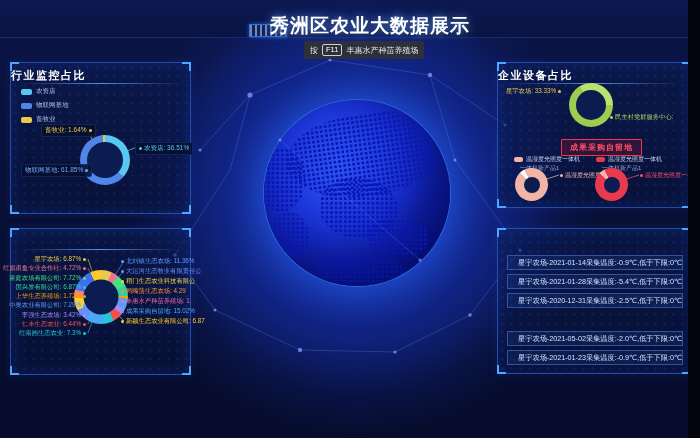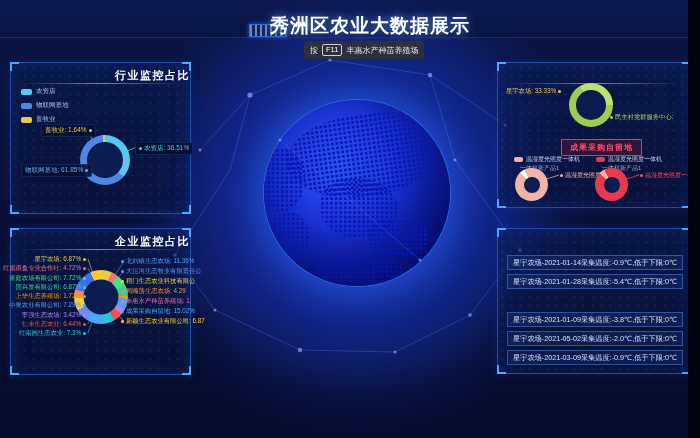--- a/index.html
+++ b/index.html
@@ -42,21 +42,21 @@
       radial-gradient(rgba(90,140,255,.10) 1px, transparent 1.2px),
       linear-gradient(rgba(10,26,78,.55), rgba(8,18,58,.55));
     background-size:9px 9px, 100% 100%;
     box-shadow:inset 0 0 18px rgba(20,60,160,.35), 0 0 8px rgba(20,60,180,.25);}
   .panel::before,.panel::after,.pin::before,.pin::after{content:"";position:absolute;width:7px;height:7px;border:2px solid #4da6ff;}
   .panel::before{left:-1px;top:-1px;border-right:0;border-bottom:0;}
   .panel::after{right:-1px;top:-1px;border-left:0;border-bottom:0;}
   .pin::before{left:-1px;bottom:-1px;border-right:0;border-top:0;}
   .pin::after{right:-1px;bottom:-1px;border-left:0;border-top:0;}
   .pin{position:absolute;inset:0;pointer-events:none;}
-  .ptitle{position:absolute;top:5px;left:0;right:0;text-align:right;font-size:11px;font-weight:bold;color:#fff;letter-spacing:1.5px;}
+  .ptitle{position:absolute;top:5px;left:0;right:0;text-align:left;font-size:11px;font-weight:bold;color:#fff;letter-spacing:1.5px;}
   .pdiv{position:absolute;top:20px;left:8px;right:8px;height:1px;
     background:linear-gradient(90deg, rgba(0,0,0,0), rgba(95,165,255,.85), rgba(0,0,0,0));}
 
   .legend-row{display:flex;align-items:center;gap:4px;margin-bottom:5px;}
   .swatch{width:11px;height:6px;border-radius:2px;flex:0 0 auto;}
   .legend-row span{font-size:6.5px;color:#a8c0e8;white-space:nowrap;}
 
   .donut{position:absolute;border-radius:50%;}
   .donut::after{content:"";position:absolute;border-radius:50%;background:#0a1c50;left:50%;top:50%;transform:translate(-50%,-50%);}
   .d-industry{width:50px;height:50px;} .d-industry::after{width:36px;height:36px;}
@@ -71,21 +71,21 @@
   .leader{position:absolute;left:0;top:0;pointer-events:none;}
 
   .subtitle-pill{position:absolute;left:63px;top:76px;padding:2px 8px;font-size:8px;font-weight:bold;letter-spacing:1px;
     color:#ff5168;border:1px solid #e8394f;background:rgba(125,20,45,.35);border-radius:1px;}
   .mini-legend{position:absolute;display:flex;align-items:center;gap:3px;white-space:nowrap;}
   .mini-legend .swatch{width:9px;height:5px;}
   .mini-legend span{font-size:6px;color:#c9d6f2;}
   .mini-legend2{position:absolute;font-size:6px;color:#93a7d0;white-space:nowrap;}
   .mini-callout{position:absolute;display:flex;align-items:center;gap:2px;font-size:6px;white-space:nowrap;}
 
-  .alarm-row{position:absolute;left:9px;width:176px;height:15px;line-height:14px;text-align:center;
+  .alarm-row{position:absolute;left:9px;width:176px;height:15px;line-height:14px;text-align:right;
     font-size:7.2px;color:#d6e4ff;border:1px solid rgba(80,125,220,.55);background:rgba(30,60,140,.28);}
 </style>
 </head>
 <body>
 
 <div class="screen">
   <div class="header-band"></div>
   <div class="glow"></div>
 
   <div class="globe">
@@ -166,21 +166,20 @@
       <span style="color: rgb(86, 200, 242);">农资店: 36.51%</span>
     </div>
     <div class="callout" style="left:10px;top:101px;">
       <span style="color: rgb(110, 168, 247);">物联网基地: 61.85%</span>
       <i class="dot" style="background: rgb(110, 168, 247);"></i>
     </div>
   </div>
 
   <div class="panel" style="left:10px;top:228px;width:181px;height:147px;overflow:visible;">
     <i class="pin"></i>
-    <div class="ptitle">企业监控占比</div>
     <div class="pdiv"></div>
     <svg class="leader" width="181" height="147">
       <line x1="90" y1="68" x2="77" y2="30" stroke-width=".6" style="stroke: rgb(233, 201, 77);"></line>
       <line x1="90" y1="68" x2="77" y2="39" stroke-width=".6" style="stroke: rgb(240, 115, 138);"></line>
       <line x1="90" y1="68" x2="77" y2="49" stroke-width=".6" style="stroke: rgb(73, 222, 128);"></line>
       <line x1="90" y1="68" x2="77" y2="58" stroke-width=".6" style="stroke: rgb(47, 211, 160);"></line>
       <line x1="90" y1="68" x2="77" y2="67" stroke-width=".6" style="stroke: rgb(245, 158, 11);"></line>
       <line x1="90" y1="68" x2="77" y2="76" stroke-width=".6" style="stroke: rgb(91, 156, 246);"></line>
       <line x1="90" y1="68" x2="77" y2="86" stroke-width=".6" style="stroke: rgb(167, 139, 250);"></line>
       <line x1="90" y1="68" x2="77" y2="95" stroke-width=".6" style="stroke: rgb(239, 83, 80);"></line>
@@ -257,20 +256,21 @@
         <span style="color: rgb(74, 167, 245);">成果采购自留地: 15.02%</span>
       </div>
     <div class="plabel" style="left:110px;top:88px;">
         <i class="dot" style="background: rgb(255, 202, 40);"></i>
         <span style="color: rgb(255, 202, 40);">新颖生态农业有限公司: 6.87</span>
       </div>
   </div>
 
   <div class="panel" style="left:497px;top:62px;width:194px;height:146px;">
     <i class="pin"></i>
+    <div class="ptitle">企业设备占比</div>
     <div class="pdiv"></div>
     <svg class="leader" width="194" height="146">
       <line x1="93" y1="42" x2="76" y2="28" stroke-width=".7" style="stroke: rgb(233, 201, 77);"></line>
       <line x1="93" y1="42" x2="114" y2="54" stroke-width=".7" style="stroke: rgb(166, 216, 96);"></line>
       <line x1="33" y1="121" x2="61" y2="112" stroke-width=".7" style="stroke: rgb(245, 184, 171);"></line>
       <line x1="113" y1="121" x2="141" y2="112" stroke-width=".7" style="stroke: rgb(255, 77, 106);"></line>
     </svg>
     <div class="donut d-green" style="left: 71px; top: 20px; background: conic-gradient(from -30deg, rgb(185, 227, 110) 0deg, rgb(185, 227, 110) 119.99deg, rgb(156, 204, 80) 119.99deg, rgb(156, 204, 80) 360deg);"></div>
     <div class="plabel" style="left:8px;top:24px;">
         <span style="color: rgb(233, 201, 77);">星宇农场: 33.33%</span>
@@ -303,17 +303,17 @@
     <div class="mini-callout" style="left:142px;top:108px;">
       <i class="dot" style="background: rgb(255, 77, 106);"></i>
       <span style="color: rgb(255, 77, 106);">温湿度光照度一—</span>
     </div>
   </div>
 
   <div class="panel" style="left:497px;top:228px;width:194px;height:146px;">
     <i class="pin"></i>
     <div class="alarm-row" style="top:26px;">星宇农场-2021-01-14采集温度:-0.9℃,低于下限:0℃</div>
     <div class="alarm-row" style="top:45px;">星宇农场-2021-01-28采集温度:-5.4℃,低于下限:0℃</div>
-    <div class="alarm-row" style="top:83px;">星宇农场-2021-01-09采集温度:-3.8℃,低于下限:0℃</div>
+    <div class="alarm-row" style="top:64px;">星宇农场-2020-12-31采集温度:-2.5℃,低于下限:0℃</div>
     <div class="alarm-row" style="top:102px;">星宇农场-2021-05-02采集温度:-2.0℃,低于下限:0℃</div>
-    <div class="alarm-row" style="top:121px;">星宇农场-2021-03-09采集温度:-0.9℃,低于下限:0℃</div>
+    <div class="alarm-row" style="top:121px;">星宇农场-2021-01-23采集温度:-0.9℃,低于下限:0℃</div>
   </div>
 </div>
 
 </body></html>

